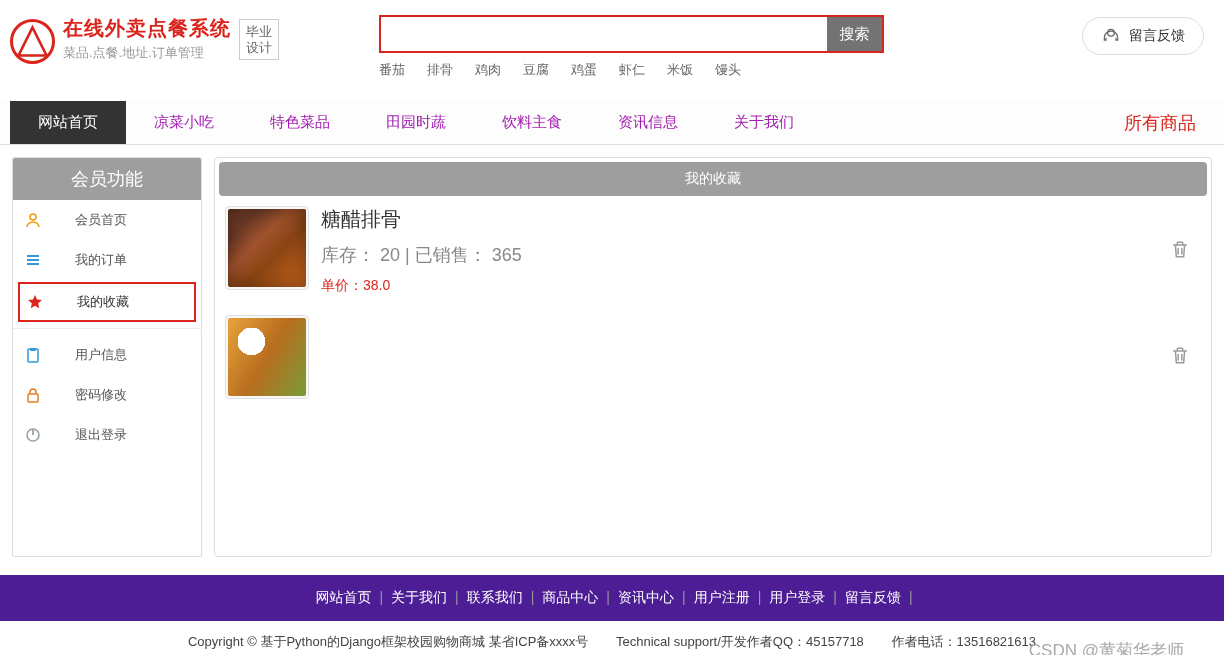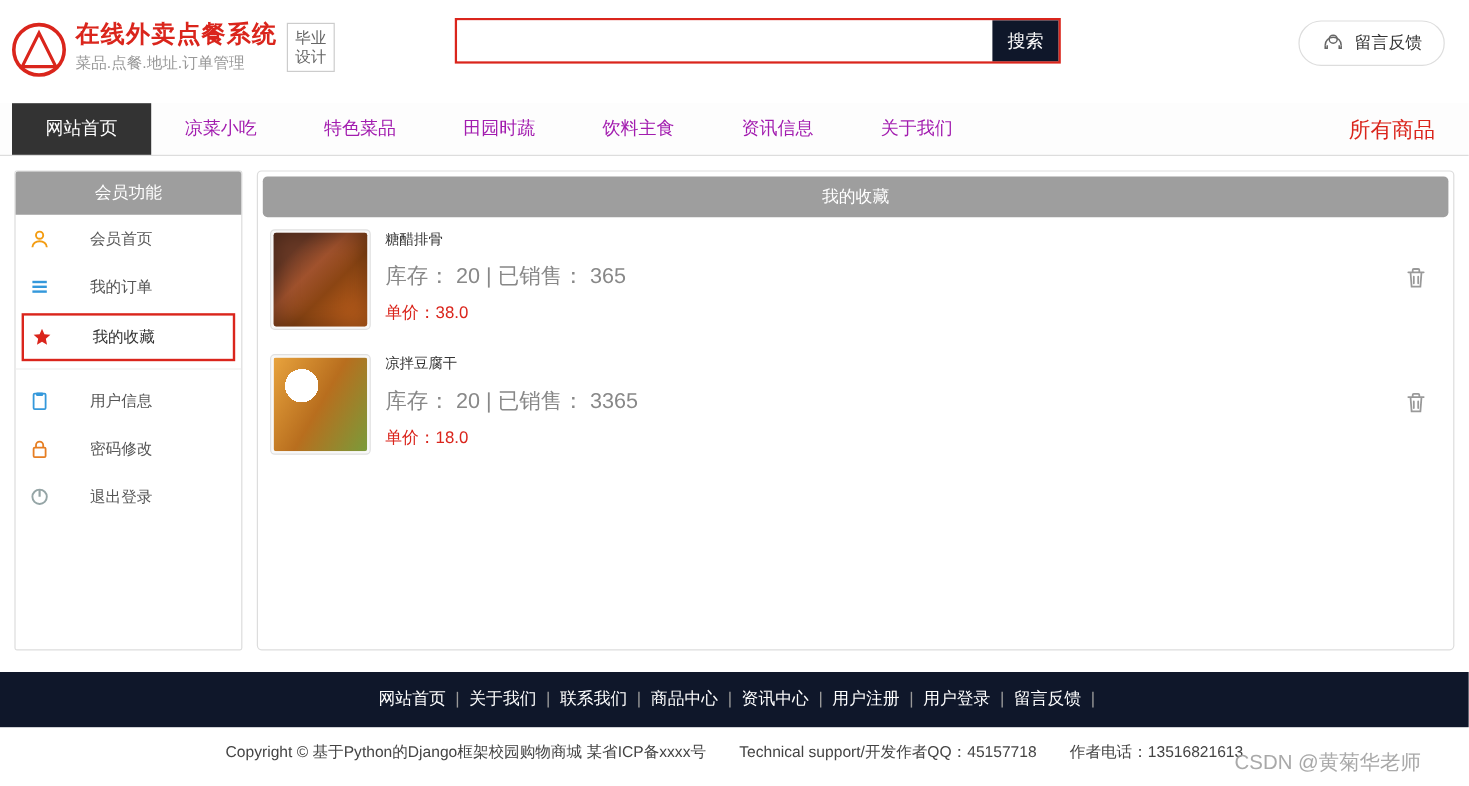--- a/index.html
+++ b/index.html
@@ -8,51 +8,51 @@
     .logo-block { display: flex; align-items: flex-start; }
     .logo-img { width: 45px; height: 45px; border: 3px solid #da251c; border-radius: 50%; display: flex; align-items: center; justify-content: center; margin-top: 4px;}
     .logo-img svg { width: 35px; height: 35px; }
     .logo-txt { margin-left: 8px; }
     .logo-title { color: #da251c; font-size: 20px; font-weight: bold; letter-spacing: 1px;}
     .logo-sub { color: #999; font-size: 13px; margin-top: 2px; }
     .logo-badge { border: 1px solid #ccc; padding: 4px 6px; font-size: 13px; color: #666; margin-left: 8px; text-align: center; line-height: 1.2; margin-top: 4px;}
     .search-wrap { margin-left: 100px; }
     .search-box { display: flex; border: 2px solid #da251c; height: 38px; width: 505px;}
     .search-input { flex: 1; border: none; outline: none; padding: 0 10px; font-size: 14px; }
-    .search-btn { width: 55px; background: #0f172a; color: #fff; border: none; font-size: 15px; cursor: pointer;}
+    .search-btn { width: 55px; background: #737373; color: #fff; border: none; font-size: 15px; cursor: pointer;}
     .hot-words { margin-top: 8px; color: #666; font-size: 13px;}
     .hot-words span { margin-right: 22px; cursor: pointer; }
     .feedback-btn { margin-left: auto; border: 1px solid #ddd; border-radius: 20px; padding: 8px 18px; display: flex; align-items: center; cursor: pointer; background: #fff; margin-top: 2px;}
     .feedback-btn svg { width: 20px; height: 20px; margin-right: 8px;}
     .nav { display: flex; align-items: center; border-bottom: 1px solid #ddd; margin-top: 22px; padding: 0 10px; background: #fdfdfd;}
     .nav-item { padding: 12px 28px; color: #a21caf; cursor: pointer; font-size: 15px;}
     .nav-item.active { background: #333; color: #fff; }
     .nav-all { margin-left: auto; color: #da251c; font-size: 18px; font-weight: normal; padding-right: 18px; cursor: pointer;}
     .container { display: flex; padding: 12px; }
     .sidebar { width: 190px; border: 1px solid #ddd; border-radius: 2px; background: #fff; }
-    .side-title { background: #9e9e9e; color: #fff; text-align: center; padding: 9px 0; font-size: 14px; border-radius: 2px 2px 0 0;}
+    .side-title { background: #9e9e9e; color: #fff; text-align: center; padding: 9px 0; font-size: 18px; border-radius: 2px 2px 0 0;}
     .side-item { display: flex; align-items: center; padding: 11px 12px; cursor: pointer; font-size: 13px; color: #555; gap: 24px;}
     .side-item .icon { width: 16px; height: 16px; margin-right: 10px; display: inline-flex; align-items: center; justify-content: center;}
     .side-item.active { border: 2px solid #da251c; margin: 2px 5px; padding: 9px 7px; color: #333;}
     .side-divider { border-top: 1px solid #eee; margin: 6px 0;}
     .main { flex: 1; margin-left: 12px; border: 1px solid #ddd; border-radius: 4px; padding: 4px; min-height: 400px;}
     .main-title { background: #9e9e9e; color: #fff; text-align: center; padding: 8px 0; border-radius: 4px; font-size: 14px;}
     .fav-item { display: flex; padding: 10px 6px; align-items: flex-start; position: relative;}
     .fav-img { width: 84px; height: 84px; border: 1px solid #e0e0e0; border-radius: 4px; padding: 2px; background: #f8f8f8; display:flex; align-items:center; justify-content:center; overflow:hidden;}
     .fav-img .ph { width:100%; height:100%; border-radius:2px;}
     .fav-img .ph.ribs { background: linear-gradient(135deg,#6b3a26 20%,#a0522d 40%,#8b4513 60%,#d2691e); box-shadow: inset 0 0 20px rgba(0,0,0,.4);}
     .fav-img .ph.tofu { background: radial-gradient(circle at 30% 30%, #fff 0 18%, transparent 18%), linear-gradient(120deg,#e8a33d,#b86e1e,#7a9b3a); }
     .fav-info { margin-left: 12px; }
-    .fav-name { color: #333; font-size: 12px; margin-bottom: 10px; cursor: pointer;}
+    .fav-name { color: #333; font-size: 20px; margin-bottom: 10px; cursor: pointer;}
     .fav-stats { color: #888; font-size: 18px; margin-bottom: 10px; }
     .fav-price { color: #da251c; font-size: 14px;}
     .fav-price .val { color: #da251c; }
     .del-btn { position: absolute; right: 16px; top: 50%; transform: translateY(-50%); color: #aaa; cursor: pointer;}
     .del-btn svg { width: 22px; height: 22px; }
-    .footer { background: #0f172a; color: #fff; text-align: center; padding: 14px 0; margin-top: 6px;}
+    .footer { background: #4c1d95; color: #fff; text-align: center; padding: 14px 0; margin-top: 6px;}
     .footer a { color: #fff; margin: 0 6px; font-size: 14px; cursor: pointer;}
     .footer-sep { color: #999; margin: 0 2px;}
     .copyright { text-align: center; color: #444; padding: 12px 0 18px; font-size: 13px; position: relative;}
     .watermark { position: absolute; right: 40px; top: 18px; color: rgba(160,160,160,.9); font-size: 17px;}
     .cp-sep { display:inline-block; width: 24px;}
   </style>
 </head>
 <body>
 
 <div class="header">
@@ -68,20 +68,21 @@
       <div class="logo-sub">菜品.点餐.地址.订单管理</div>
     </div>
     <div class="logo-badge" style="white-space:pre-line;">毕业
 设计</div>
   </div>
   <div class="search-wrap">
     <div class="search-box">
       <input class="search-input" placeholder="" style="">
       <button class="search-btn">搜索</button>
     </div>
+    <div class="hot-words" id="hot-words"><span>番茄</span><span>排骨</span><span>鸡肉</span><span>豆腐</span><span>鸡蛋</span><span>虾仁</span><span>米饭</span><span>馒头</span></div>
   </div>
   <div class="feedback-btn">
     <svg viewBox="0 0 24 24">
         <circle cx="12" cy="8" r="4" fill="none" stroke="#666" stroke-width="1.5"></circle>
         <path d="M4 14 a8 8 0 0 1 16 0" fill="none" stroke="#666" stroke-width="1.5"></path>
         <path d="M4 14 v3 h2 v-3 M20 14 v3 h-2 v-3" fill="none" stroke="#666" stroke-width="1.5"></path>
       </svg>
     <span>留言反馈</span>
   </div>
 </div>
@@ -173,25 +174,20 @@
             <div class="fav-price">单价：<span class="val">38.0</span></div>
           </div>
           <div class="del-btn"><svg viewBox="0 0 24 24">
               <path d="M5 7h14M9 7V5a1 1 0 0 1 1-1h4a1 1 0 0 1 1 1v2M7 7l1 13h8l1-13M10 11v6M14 11v6" fill="none" stroke="#999" stroke-width="1.6" stroke-linecap="round"></path>
             </svg></div>
         </div>
         <div class="fav-item">
           <div class="fav-img">
             <div class="ph tofu"></div>
           </div>
-          <div class="fav-info">
-            <div class="fav-name">凉拌豆腐干</div>
-            <div class="fav-stats">库存： 20 | 已销售： 3365</div>
-            <div class="fav-price">单价：<span class="val">18.0</span></div>
-          </div>
           <div class="del-btn"><svg viewBox="0 0 24 24">
               <path d="M5 7h14M9 7V5a1 1 0 0 1 1-1h4a1 1 0 0 1 1 1v2M7 7l1 13h8l1-13M10 11v6M14 11v6" fill="none" stroke="#999" stroke-width="1.6" stroke-linecap="round"></path>
             </svg></div>
         </div>
       </div>
   </div>
 </div>
 
 <div class="footer" id="footer"><a>网站首页</a><span class="footer-sep">|</span><a>关于我们</a><span class="footer-sep">|</span><a>联系我们</a><span class="footer-sep">|</span><a>商品中心</a><span class="footer-sep">|</span><a>资讯中心</a><span class="footer-sep">|</span><a>用户注册</a><span class="footer-sep">|</span><a>用户登录</a><span class="footer-sep">|</span><a>留言反馈</a><span class="footer-sep">|</span></div>
 <div class="copyright">

